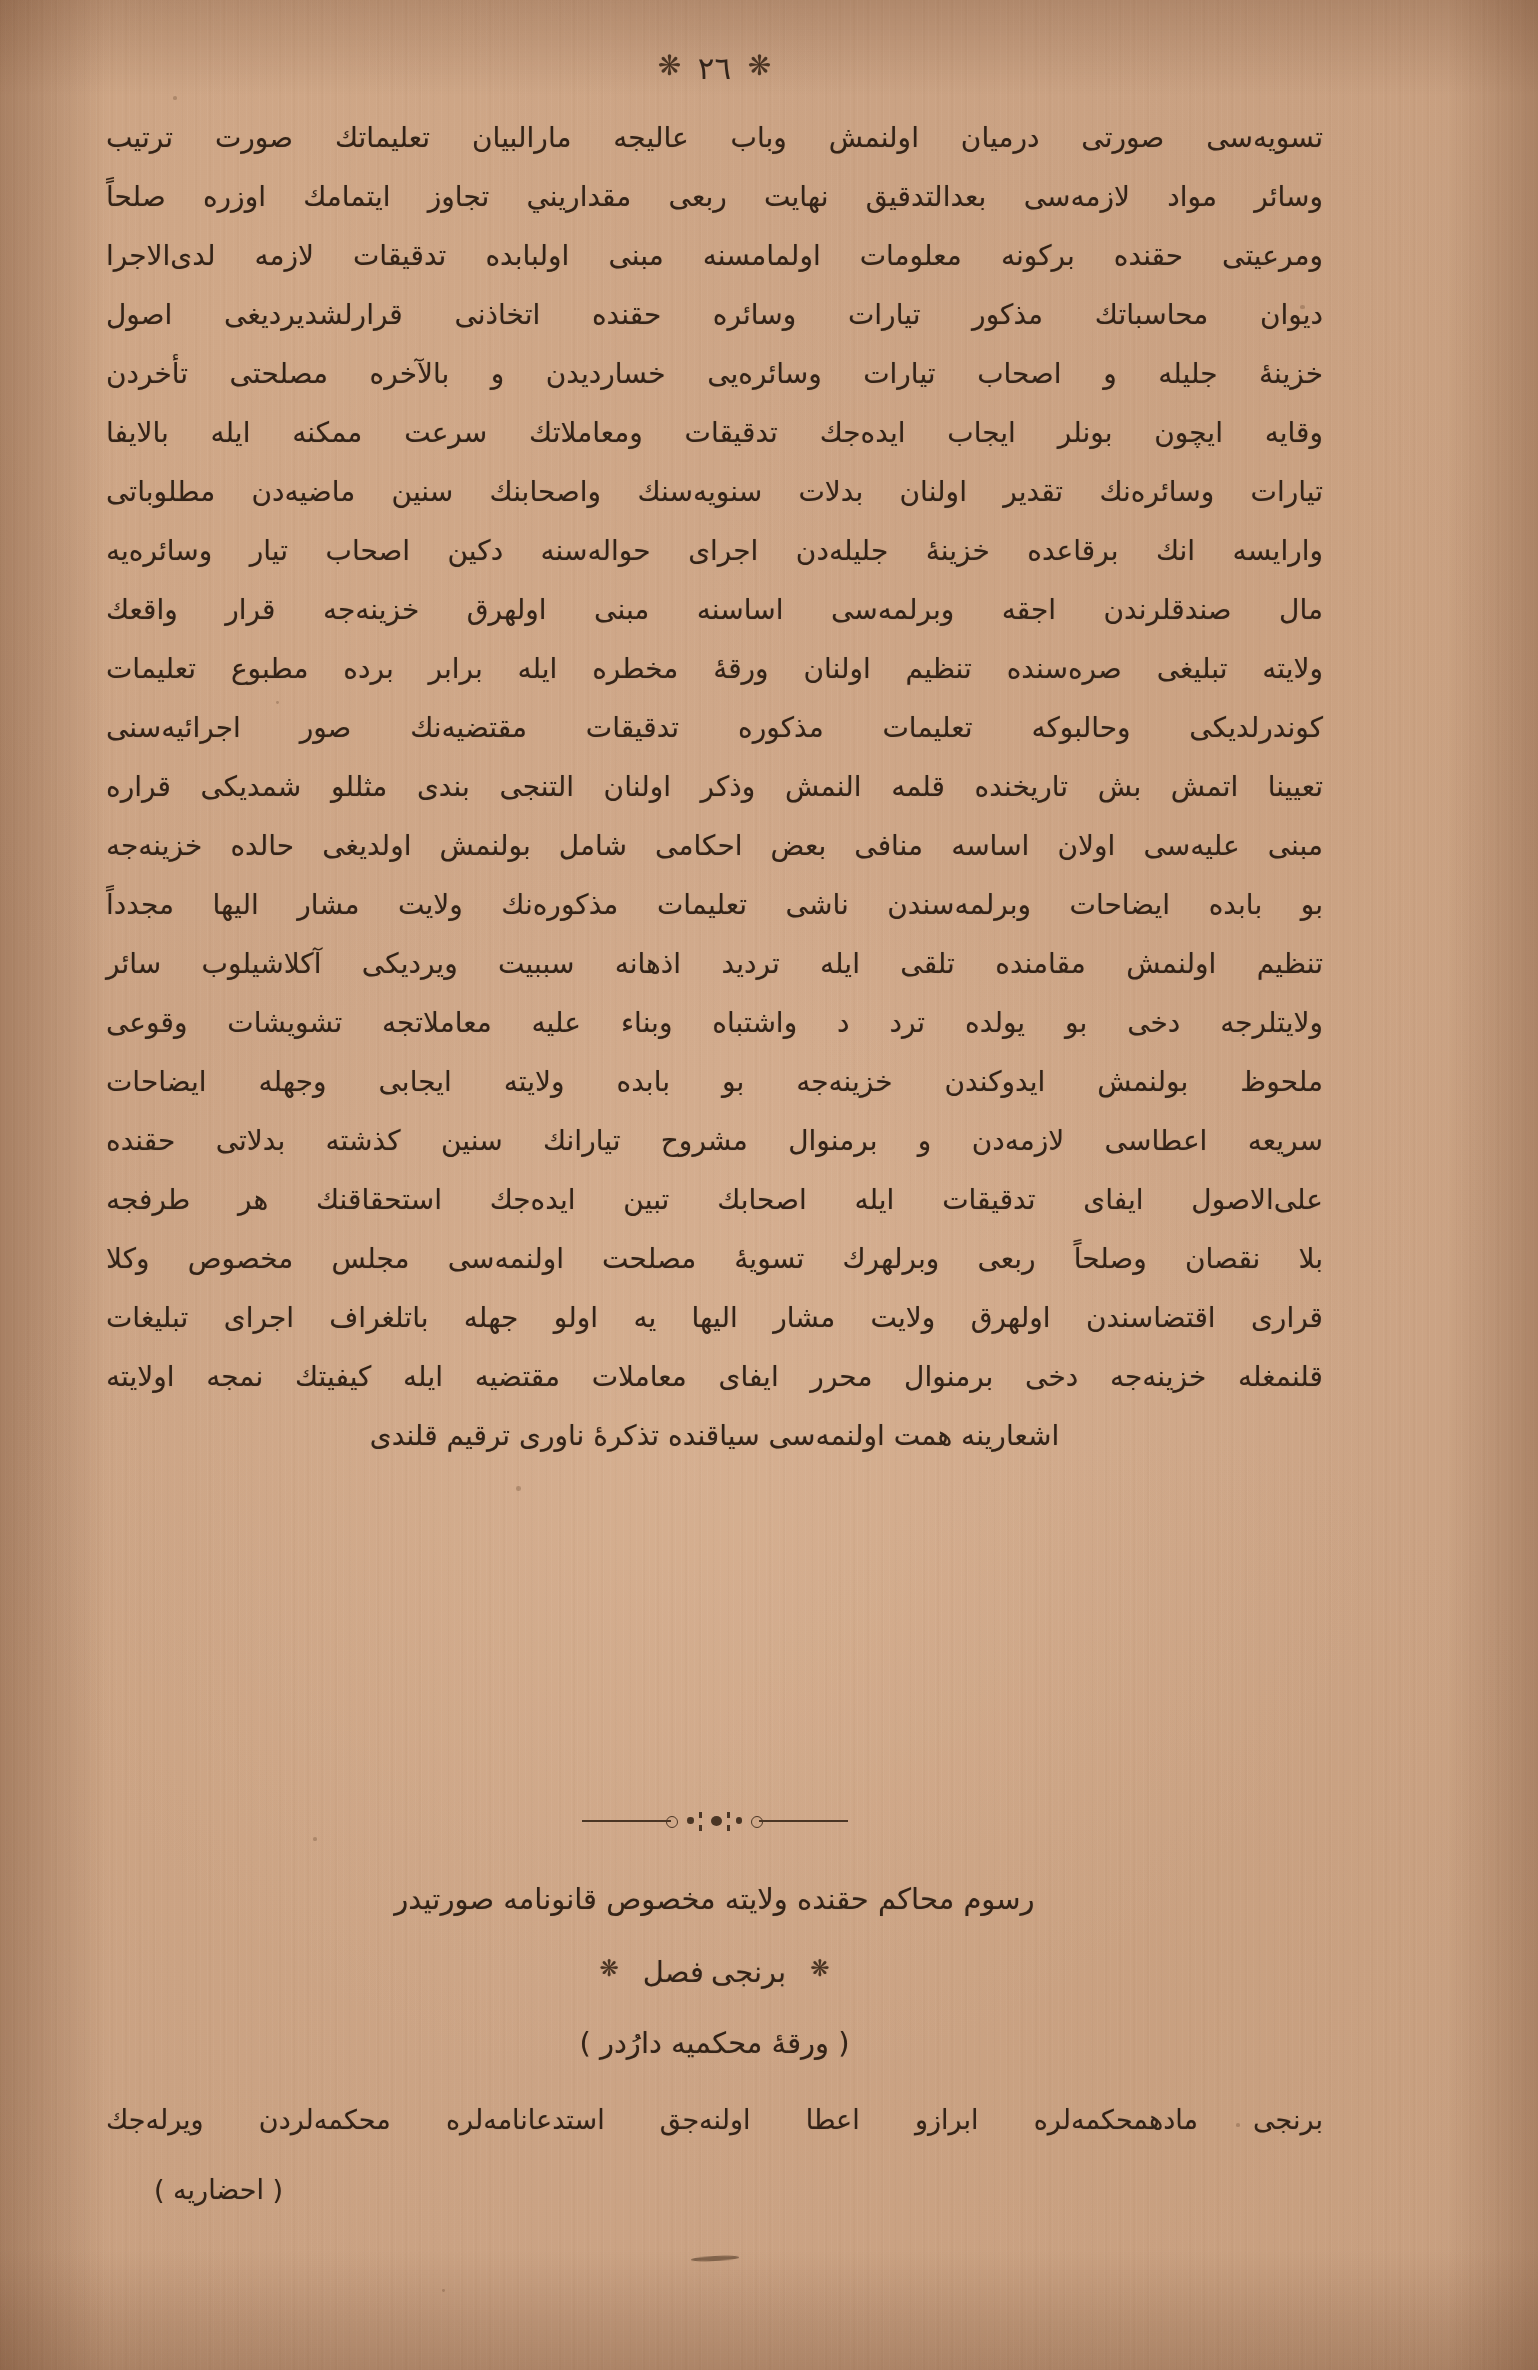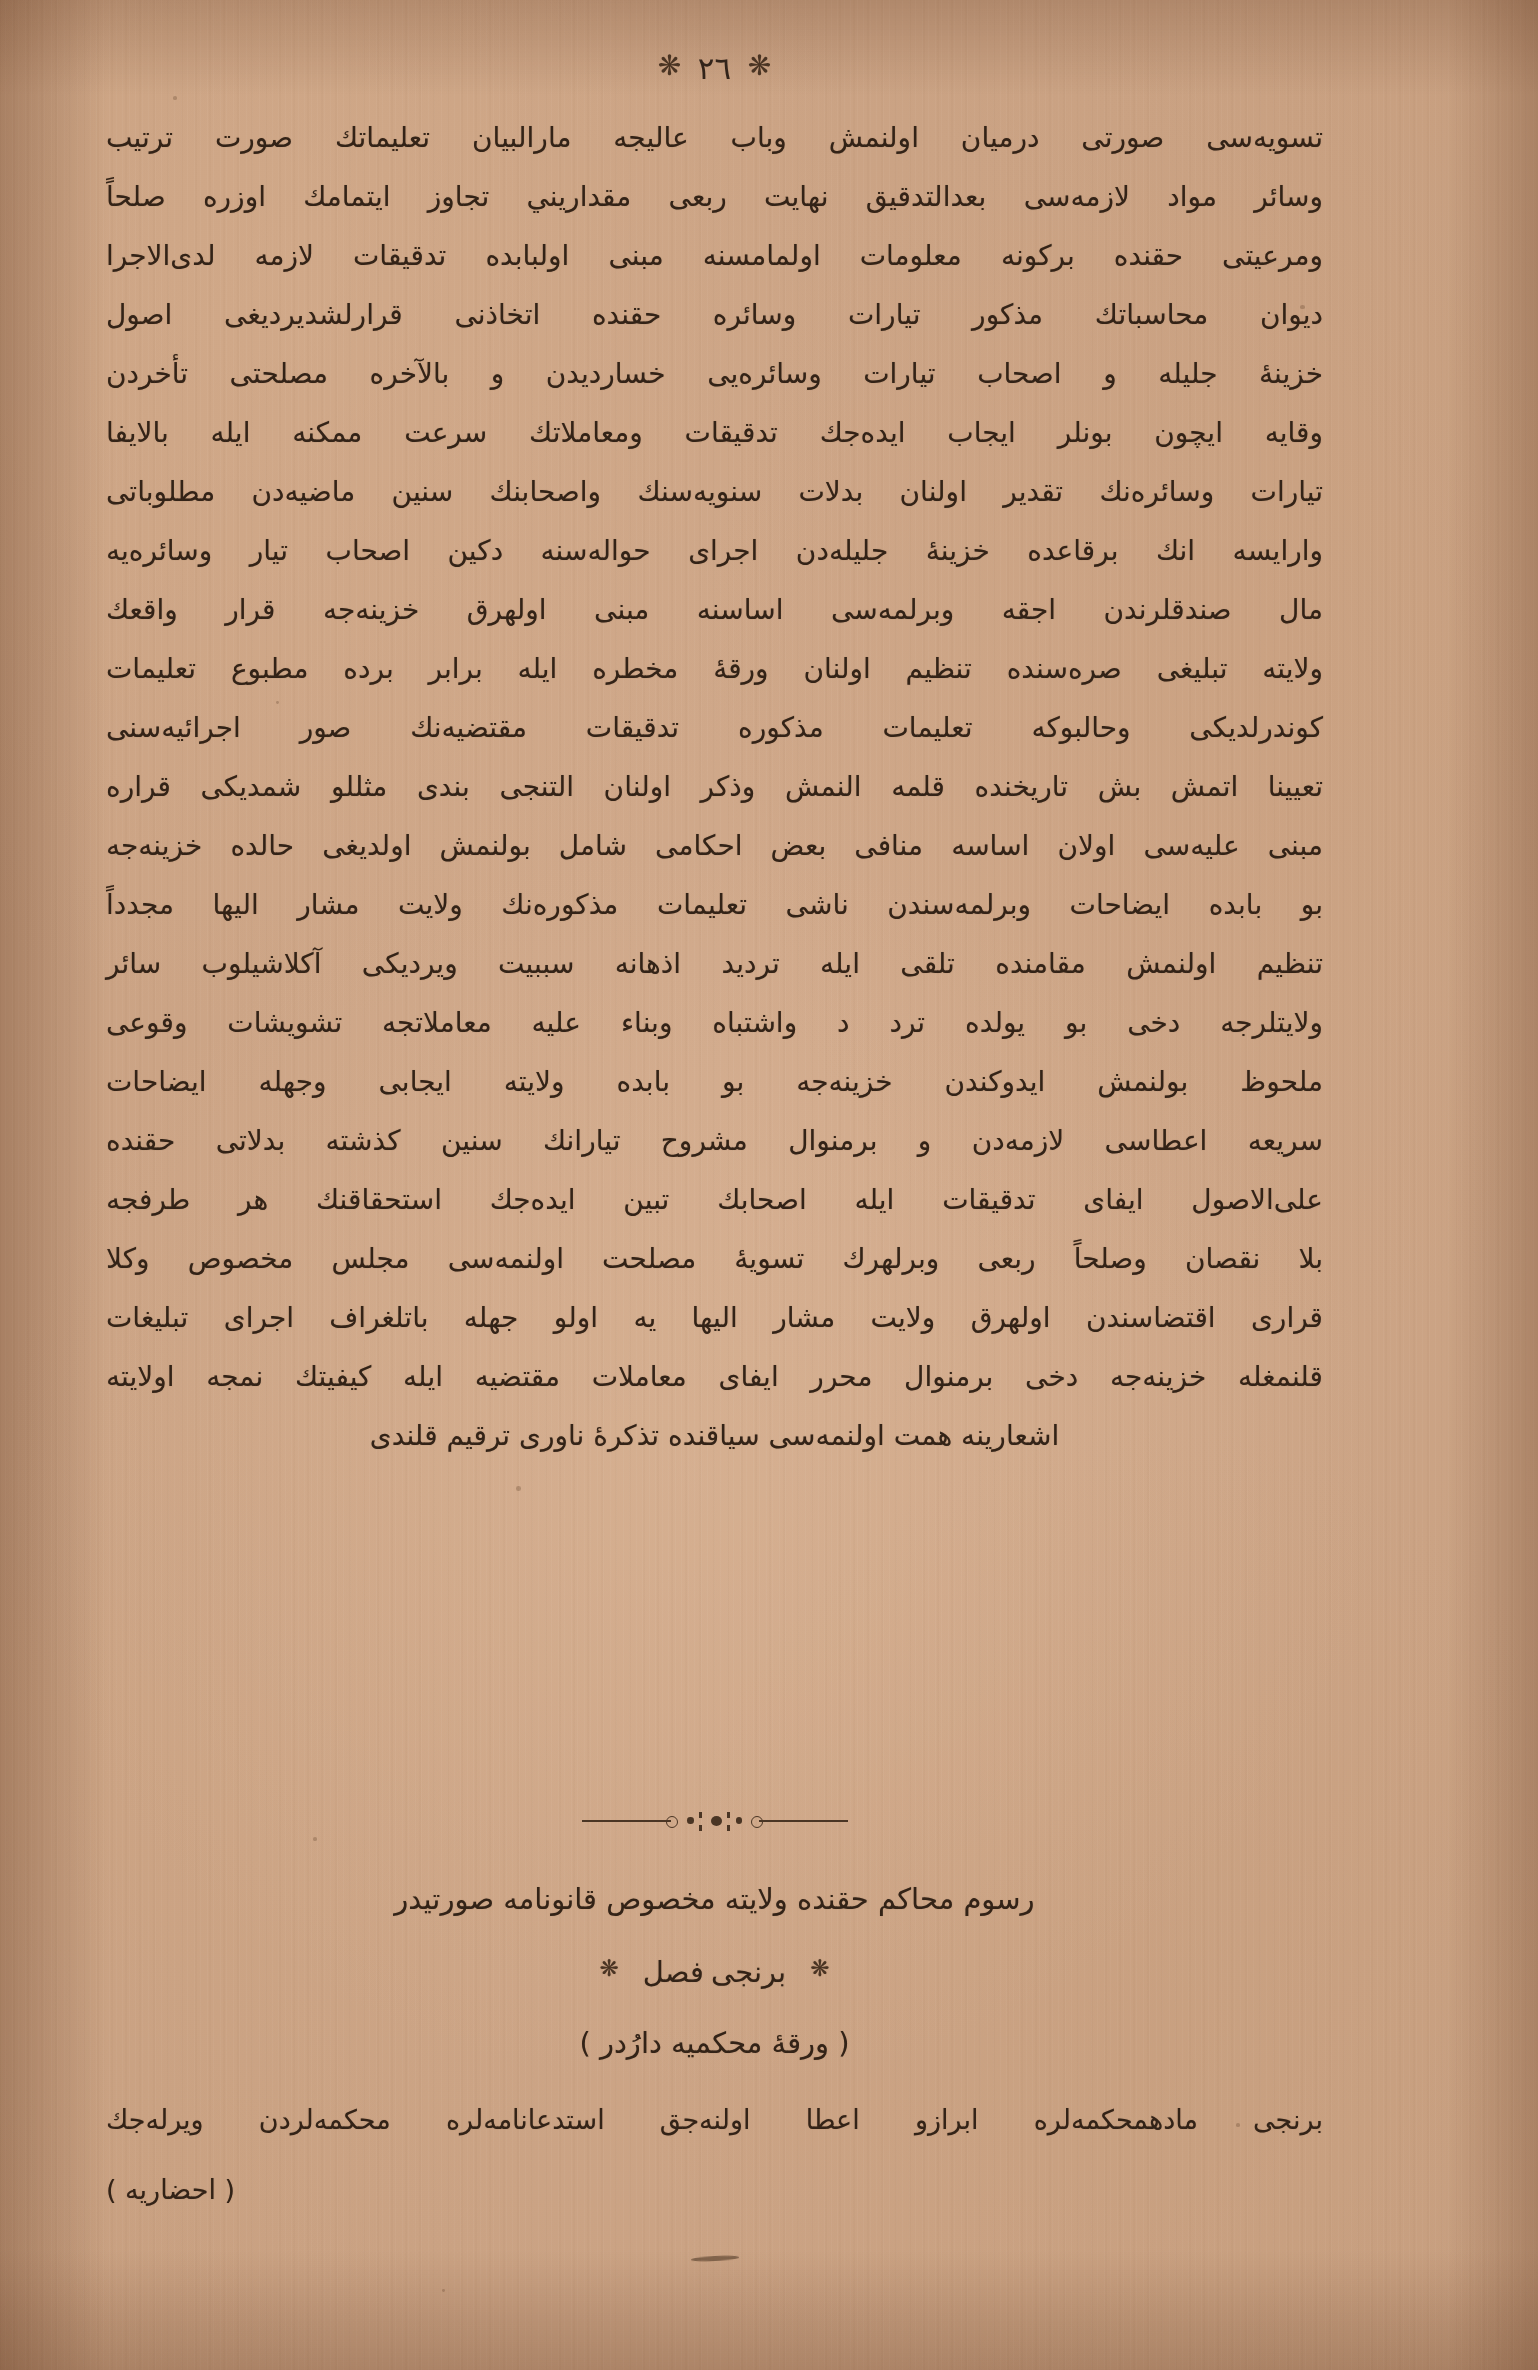--- a/index.html
+++ b/index.html
@@ -232,20 +232,21 @@
     font-size: 27px;
     line-height: 55px;
     height: 55px;
     white-space: nowrap;
     text-shadow: 0 0 0.9px rgba(60,40,25,0.35);
   }
   .article-paren .inner {
     display: inline-block;
     direction: rtl;
     unicode-bidi: isolate;
+    margin-left: 48px;
   }
 
   
   .ink-trace {
     position: absolute;
     top: 2248px;
     left: 50%;
     transform: translateX(-50%) rotate(-3deg);
     width: 48px;
     height: 4.6px;

